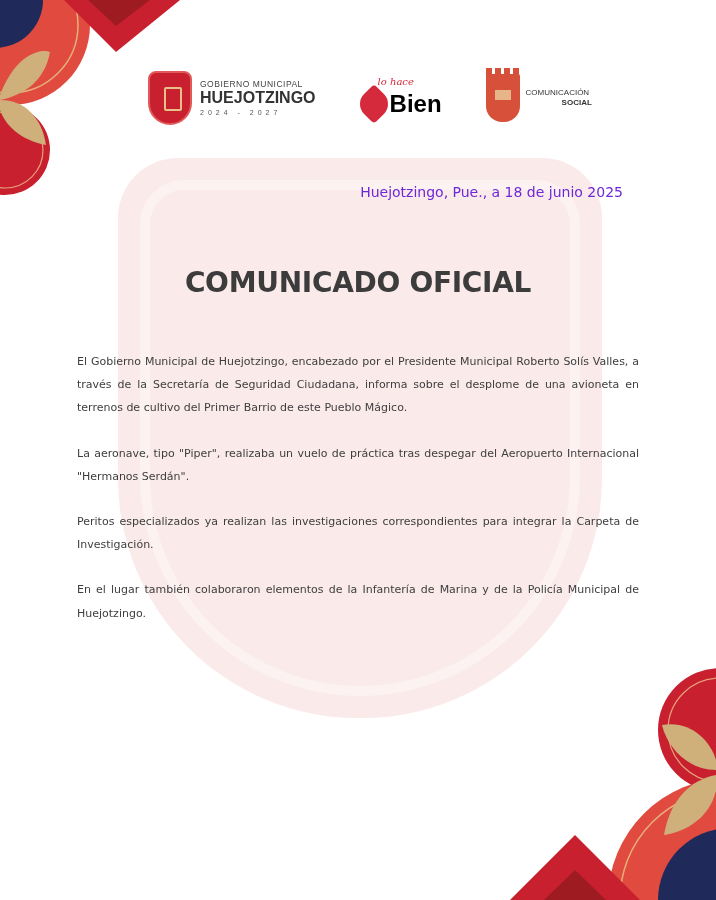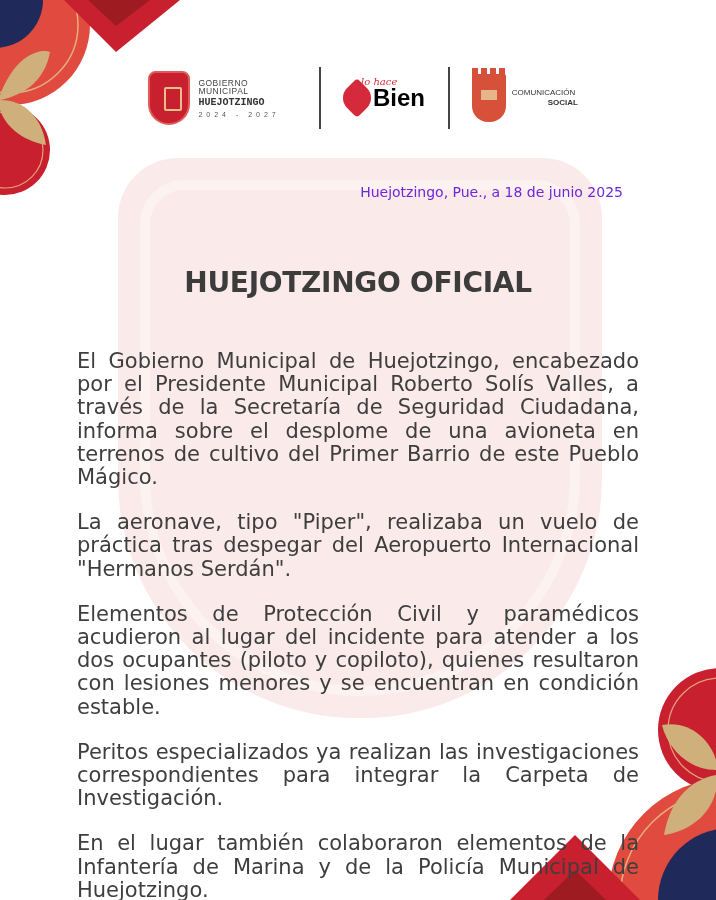--- a/index.html
+++ b/index.html
@@ -6,36 +6,36 @@
   body{width:716px;height:900px;position:relative;overflow:hidden;background:#ffffff;font-family:"DejaVu Sans","Liberation Sans",sans-serif;color:#3e3e3e;}
   .deco{position:absolute;}
   .watermark{position:absolute;left:118px;top:158px;width:484px;height:560px;border-radius:60px 60px 240px 240px;background:#f9e3e3;opacity:.75;}
   .watermark .inner{position:absolute;left:22px;top:22px;right:22px;bottom:22px;border-radius:44px 44px 220px 220px;border:10px solid #fbeeee;}
   .header{position:absolute;left:148px;top:66px;width:430px;height:64px;display:flex;align-items:center;gap:8px;}
   .logo1{display:flex;align-items:center;}
   .shield{width:44px;height:54px;background:#c8202f;border-radius:8px 8px 22px 22px;border:2px solid #e05a5a;box-sizing:border-box;position:relative;}
   .shield:after{content:"";position:absolute;left:14px;top:14px;width:14px;height:20px;border:2px solid #e8c18a;border-radius:2px;}
   .gov-text{margin-left:8px;line-height:1;}
   .gov-top{font-size:8.5px;letter-spacing:.5px;color:#444;font-family:"Liberation Sans",sans-serif;}
-  .gov-name{font-size:10px;font-weight:bold;color:#333;font-family:Liberation Mono, monospace;margin-top:2px;}
+  .gov-name{font-size:16px;font-weight:bold;color:#333;font-family:Liberation Sans, sans-serif;margin-top:2px;}
   .gov-years{font-size:7px;letter-spacing:4px;color:#555;margin-top:3px;font-family:"Liberation Sans",sans-serif;}
   .vsep{width:2px;height:62px;background:#444;margin:0 14px;}
-  .bien{display:flex;align-items:center;position:relative;width:86px;height:40px;}
+  .bien{display:flex;align-items:flex-end;position:relative;width:86px;height:40px;}
   .bien-heart{width:28px;height:28px;background:#d42a3c;transform:rotate(45deg);border-radius:4px 14px 4px 14px;}
   .bien-small{position:absolute;left:18px;top:-2px;font-size:10px;font-style:italic;color:#d42a3c;font-family:"DejaVu Serif",serif;}
   .bien-big{font-size:24px;font-weight:bold;color:#000000;margin-left:2px;font-family:"Liberation Sans",sans-serif;}
   .tower{width:34px;height:48px;background:#d6503a;border-radius:2px 2px 16px 16px;position:relative;}
   .tower:before{content:"";position:absolute;left:0;top:-6px;width:34px;height:8px;background:repeating-linear-gradient(90deg,#d6503a 0 6px,transparent 6px 9px);}
   .tower:after{content:"";position:absolute;left:9px;top:16px;width:16px;height:10px;background:#e6b58a;}
   .com-text{margin-left:6px;font-size:8px;line-height:1.25;color:#333;font-family:"Liberation Sans",sans-serif;}
   .com-text b{display:block;padding-left:36px;}
   .date{position:absolute;right:93px;top:184px;font-size:14px;color:#6d28d9;}
   .title{position:absolute;left:0;width:716px;top:266px;text-align:center;font-size:28px;font-weight:bold;color:#3c3c3c;font-family:"DejaVu Sans",sans-serif;letter-spacing:-.3px;}
   .body{position:absolute;left:77px;top:350px;width:562px;}
-  .body p{margin:0 0 22px 0;font-size:21px;line-height:23.2px;text-align:justify;color:#3e3e3e;}
+  .body p{margin:0 0 22px 0;font-size:11px;line-height:23.2px;text-align:justify;color:#3e3e3e;}
 </style>
 </head>
 <body>
 
 <svg class="deco" style="left:0;top:0" width="180" height="200" viewBox="0 0 180 200">
   <circle cx="10" cy="25" r="80" fill="#e04a3f"></circle>
   <circle cx="10" cy="25" r="68" fill="none" stroke="#e6b07a" stroke-width="1.5"></circle>
   <circle cx="-5" cy="0" r="48" fill="#1f2a5a"></circle>
   <circle cx="5" cy="150" r="45" fill="#c8202f"></circle>
   <circle cx="5" cy="150" r="38" fill="none" stroke="#e6a07a" stroke-width="1.2"></circle>
@@ -80,21 +80,20 @@
   <div class="logo1">
     <div class="tower"></div>
     <div class="com-text">
       <span>COMUNICACIÓN</span>
       <b>SOCIAL</b>
     </div>
   </div>
 </div>
 
 <div class="date">Huejotzingo, Pue., a 18 de junio 2025</div>
-<div class="title">HUEJOTZINGO OFICIAL</div>
+<div class="title">COMUNICADO OFICIAL</div>
 
 <div class="body">
   <p>El Gobierno Municipal de Huejotzingo, encabezado por el Presidente Municipal Roberto Solís Valles, a través de la Secretaría de Seguridad Ciudadana, informa sobre el desplome de una avioneta en terrenos de cultivo del Primer Barrio de este Pueblo Mágico.</p>
   <p>La aeronave, tipo "Piper", realizaba un vuelo de práctica tras despegar del Aeropuerto Internacional "Hermanos Serdán".</p>
-  <p>Elementos de Protección Civil y paramédicos acudieron al lugar del incidente para atender a los dos ocupantes (piloto y copiloto), quienes resultaron con lesiones menores y se encuentran en condición estable.</p>
   <p>Peritos especializados ya realizan las investigaciones correspondientes para integrar la Carpeta de Investigación.</p>
   <p>En el lugar también colaboraron elementos de la Infantería de Marina y de la Policía Municipal de Huejotzingo.</p>
 </div>
 
 </body></html>

